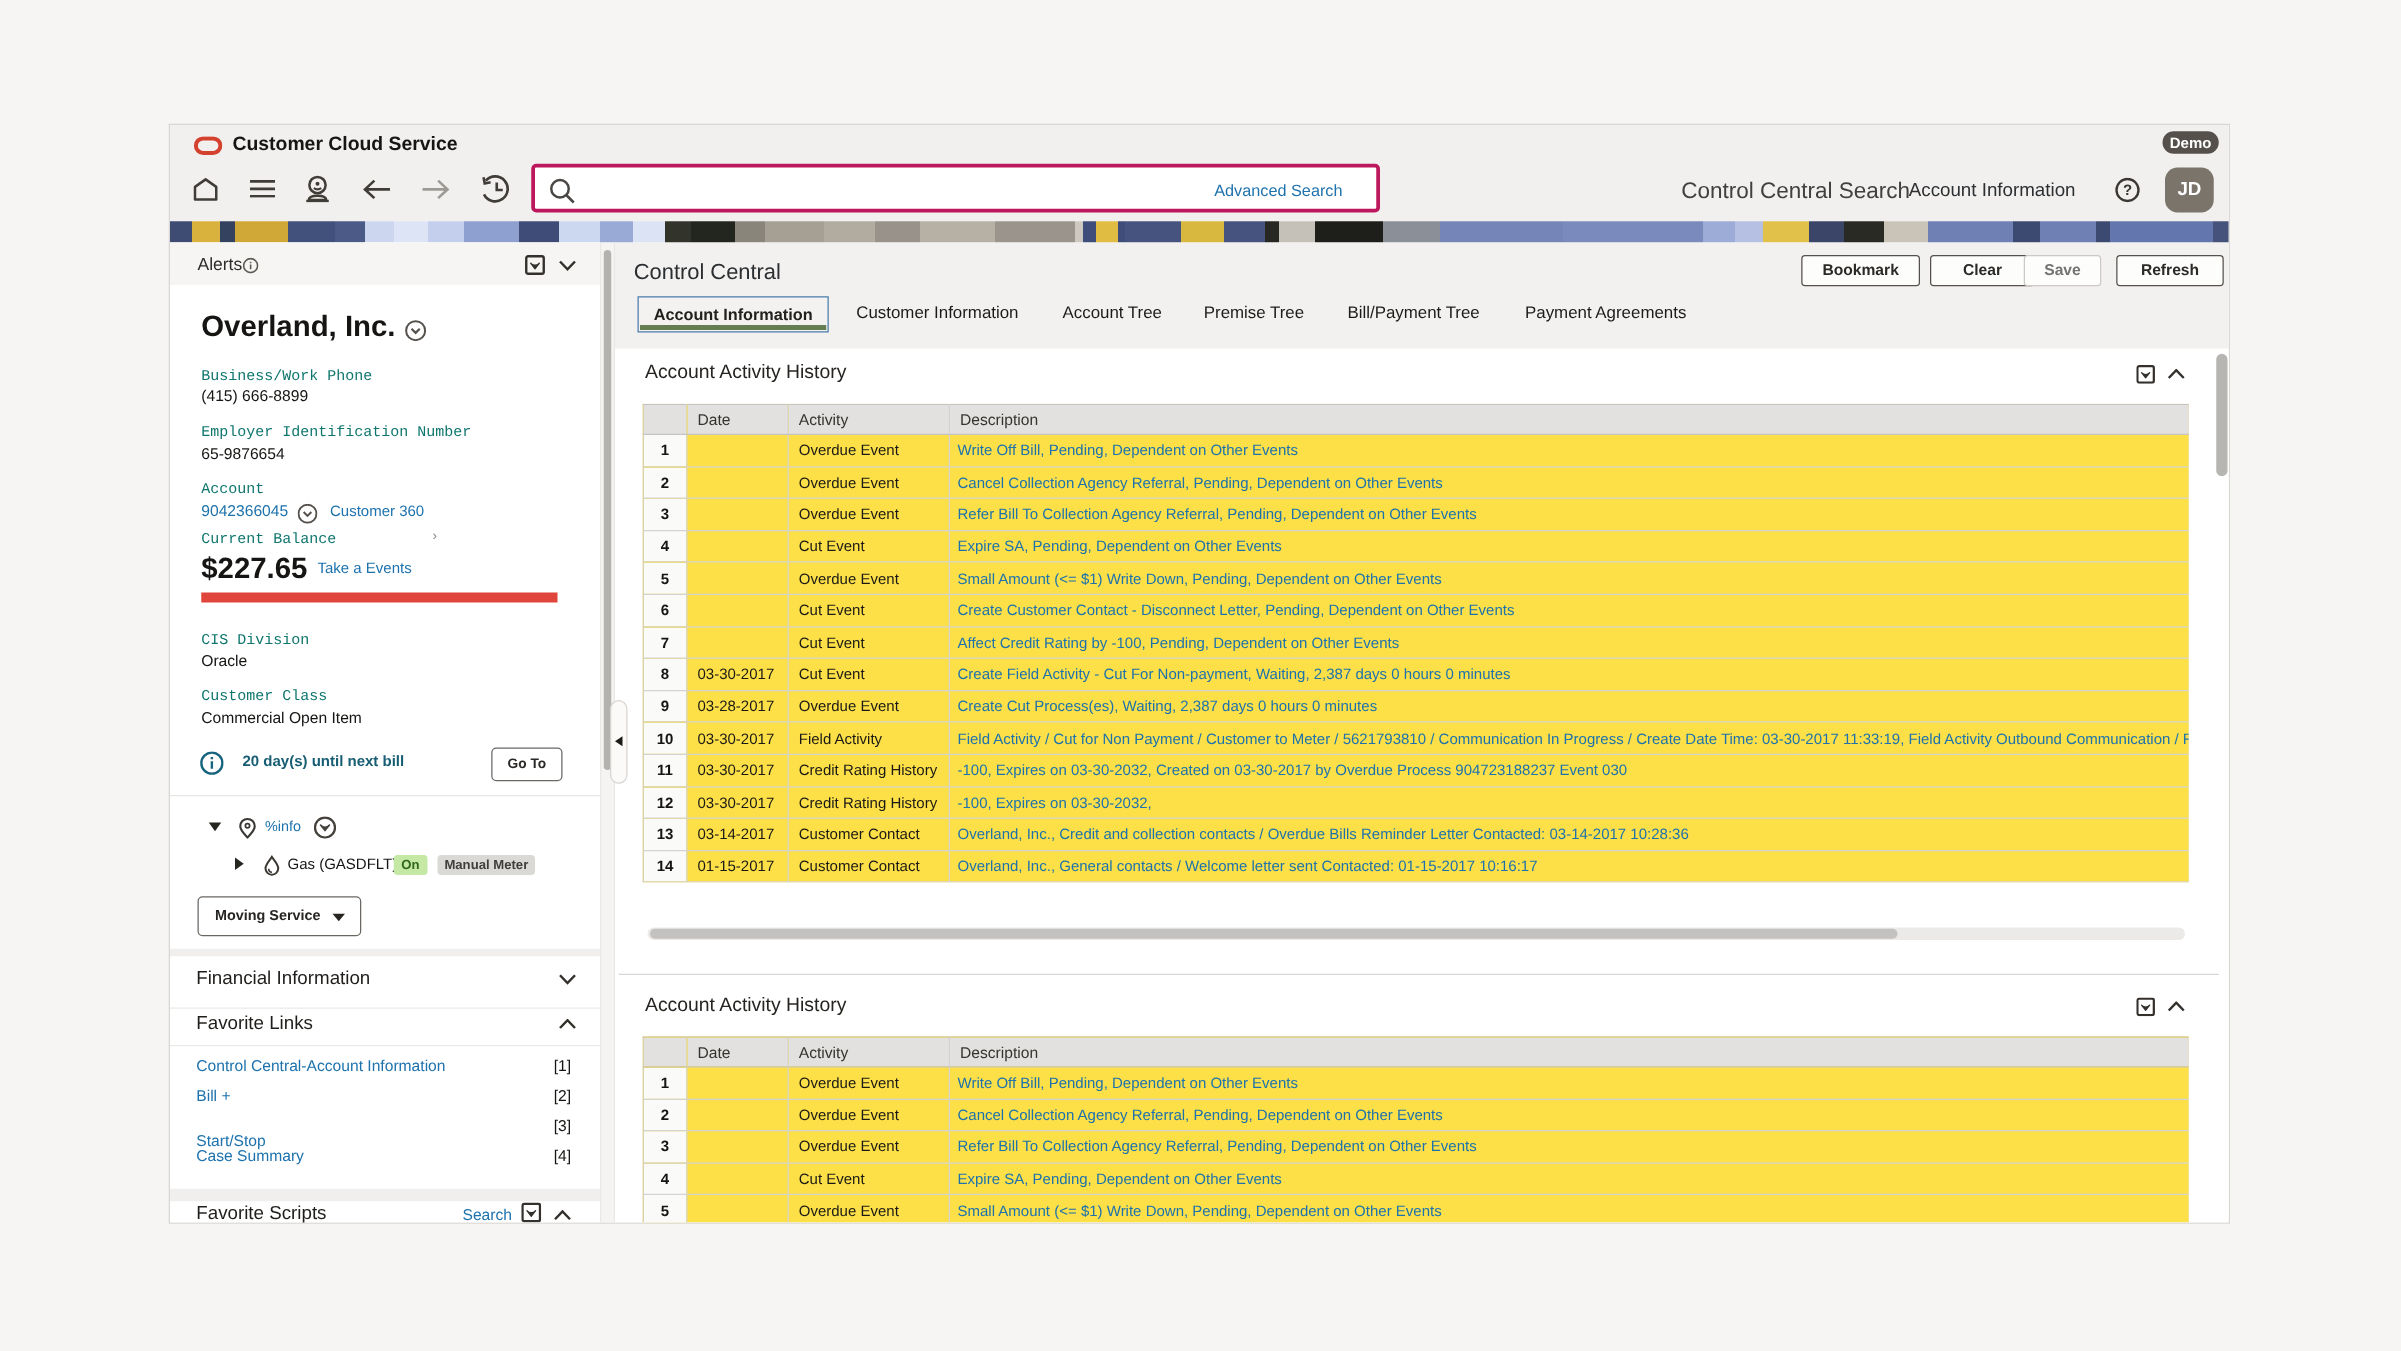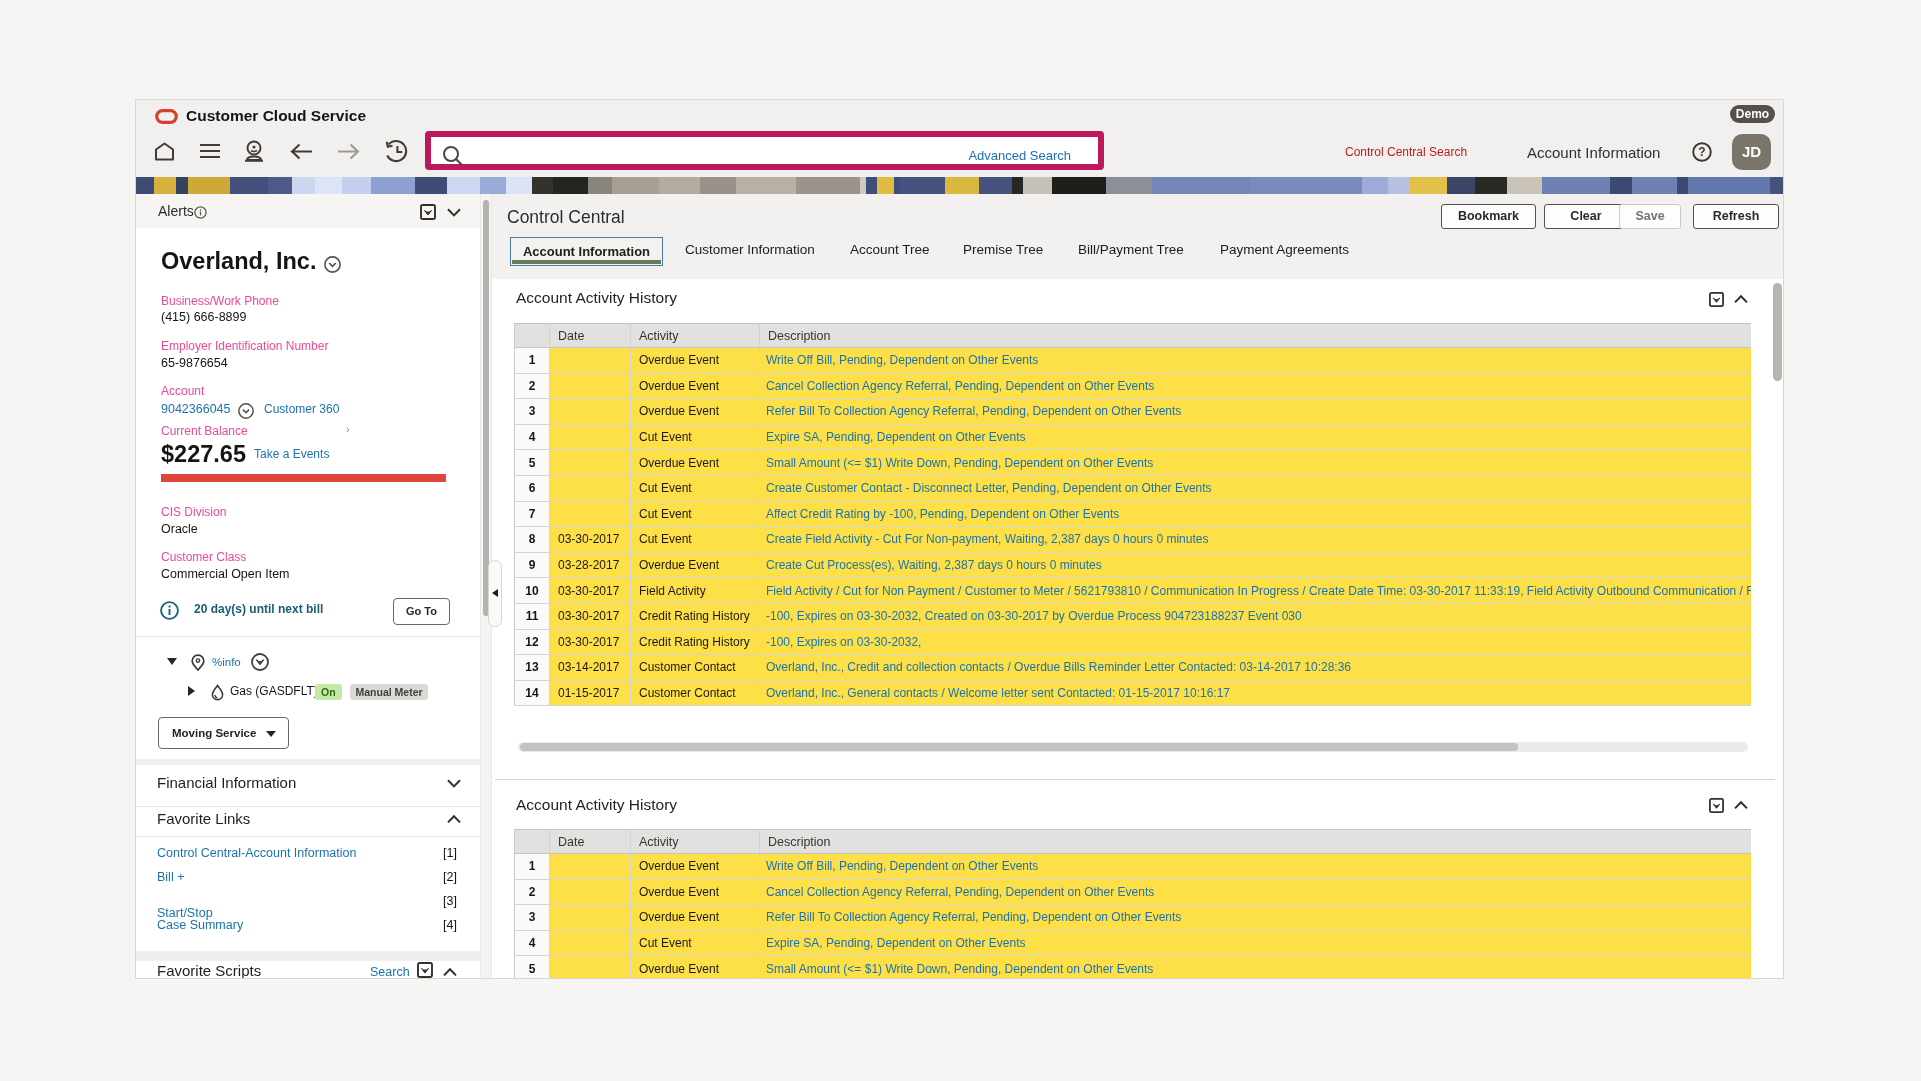--- a/index.html
+++ b/index.html
@@ -1,19 +1,19 @@
 <!DOCTYPE html>
 <html><head>
 <meta charset="utf-8">
 <style>
 html,body{margin:0;padding:0;background:#f6f5f3;font-family:"Liberation Sans",sans-serif;}
 #page{position:relative;width:1921px;height:1081px;overflow:hidden;}
 #win{position:absolute;left:136px;top:100px;width:1647px;height:878px;background:#fff;box-shadow:0 0 0 1px #d9d7d4;overflow:hidden;}
 .abs{position:absolute;}
-.lbl{font-size:12px;color:#ec4899;line-height:14px;}
+.lbl{font-size:12px;color:#0f766e;line-height:14px;font-family:Liberation Mono, monospace;}
 .val{font-size:12.5px;color:#161513;line-height:15px;}
 .blue{color:#1d72ad;}
 svg{display:block;}
 .btn{position:absolute;box-sizing:border-box;border:1px solid #55514d;border-radius:3px;background:#fdfdfc;font-size:12.5px;font-weight:bold;color:#2c2a27;text-align:center;}
 .tbl{position:absolute;border-collapse:collapse;table-layout:fixed;background:#fde047;}
 .tbl td,.tbl th{box-sizing:border-box;border:1px solid #d5d3d1;border-left:1px solid #cdcbc9;white-space:nowrap;overflow:hidden;padding:0 0 0 8px;text-align:left;vertical-align:middle;font-weight:normal;}
 .tbl th{background:#e3e1e0;color:#36342f;font-size:12.5px;border-top:1px solid #c6c4c2;border-bottom:1px solid #c6c4c2;}
 .tbl td{font-size:12px;color:#1b1916;}
 .tbl td.num{font-weight:bold;text-align:center;padding:0;background:#fafaf9;color:#161513;}
 .tbl td.desc{color:#1d72ad;padding-left:6px;}
@@ -65,31 +65,31 @@
         </svg>
       </div>
   <div class="abs" style="left:248px;top:40px;">
         <svg width="25" height="23" viewBox="0 0 25 23">
           <path d="M4.6 4.5 A 10 10 0 1 1 3.2 15.5" fill="none" stroke="#403c38" stroke-width="2.1"></path>
           <path d="M8.5 5.8 L3.8 6.8 L2.8 1.8" fill="none" stroke="#403c38" stroke-width="2.1"></path>
           <path d="M13.4 6 V12 H18.2" fill="none" stroke="#403c38" stroke-width="2.1"></path>
         </svg>
       </div>
 
-  <div class="abs" style="left:289px;top:31px;width:679px;height:39px;box-sizing:border-box;border:6px solid #be185d;border-radius:4px;background:#fff;">
+  <div class="abs" style="left:289px;top:31px;width:679px;height:39px;box-sizing:border-box;border:3px solid #be185d;border-radius:4px;background:#fff;">
     <div class="abs" style="left:11px;top:8px;">
           <svg width="22" height="22" viewBox="0 0 22 22">
             <circle cx="9" cy="9" r="7" fill="none" stroke="#4a4643" stroke-width="2"></circle>
             <path d="M14.2 14.2 L20 20" stroke="#4a4643" stroke-width="2"></path>
           </svg>
         </div>
     <div class="abs blue" style="right:27px;top:11px;font-size:13px;line-height:15px;">Advanced Search</div>
   </div>
 
-  <div class="abs" style="left:1209px;top:44px;font-size:12px;color:#b91c1c;line-height:17px;">Control Central Search</div>
+  <div class="abs" style="left:1209px;top:44px;font-size:18px;color:#404040;line-height:17px;">Control Central Search</div>
   <div class="abs" style="left:1391px;top:44px;font-size:15px;color:#2d3033;line-height:17px;">Account Information</div>
   <div class="abs" style="left:1556px;top:42px;">
         <svg width="20" height="20" viewBox="0 0 20 20">
           <circle cx="10" cy="10" r="8.8" fill="none" stroke="#3b3733" stroke-width="1.9"></circle>
           <text x="10" y="14.4" font-family="Liberation Sans,sans-serif" font-size="12" font-weight="bold" fill="#3b3733" text-anchor="middle">?</text>
         </svg>
       </div>
   <div class="abs" style="left:1596px;top:34px;width:39px;height:36px;background:#7b746b;border-radius:10px;color:#fff;font-size:15px;font-weight:bold;text-align:center;line-height:36px;">JD</div>
 
   <div class="abs" style="left:0;top:77px;width:1647px;height:17px;background:linear-gradient(90deg,#3e4b73 0 18px,#d8b23c 18px 40px,#35425f 40px 52px,#d0a838 52px 94px,#42507c 94px 132px,#4c5a88 132px 156px,#ccd6ef 156px 179px,#dde4f6 179px 206px,#c3cfec 206px 235px,#8ea0d0 235px 279px,#3f4c78 279px 311px,#ccd7f0 311px 344px,#9aaad6 344px 370px,#dce3f4 370px 396px,#32342c 396px 417px,#23251f 417px 452px,#8a857b 452px 476px,#a59f94 476px 523px,#b1aba0 523px 564px,#98928a 564px 600px,#b6b0a5 600px 660px,#9a948c 660px 724px,#cdc8c0 724px 730px,#3f4d7a 730px 741px,#e0bc42 741px 758px,#3f4d7a 758px 764px,#46537e 764px 809px,#d9b83f 809px 843px,#46537e 843px 876px,#272823 876px 887px,#c6c1b8 887px 916px,#1e1f1a 916px 970px,#8b8f97 970px 1016px,#7585b8 1016px 1114px,#7b8abc 1114px 1226px,#9dacd6 1226px 1252px,#b5c0e2 1252px 1274px,#e2c14b 1274px 1311px,#3a4568 1311px 1339px,#2a2a24 1339px 1371px,#cac4b8 1371px 1406px,#6e80b4 1406px 1474px,#3c4a72 1474px 1496px,#6e80b4 1496px 1541px,#3c4a72 1541px 1552px,#6377ae 1552px 1634px,#45527c 1634px 1647px);"></div>

